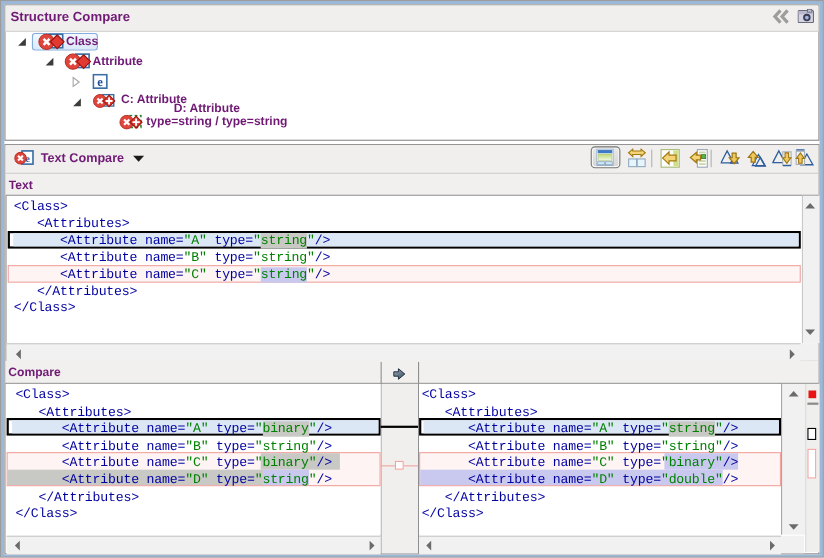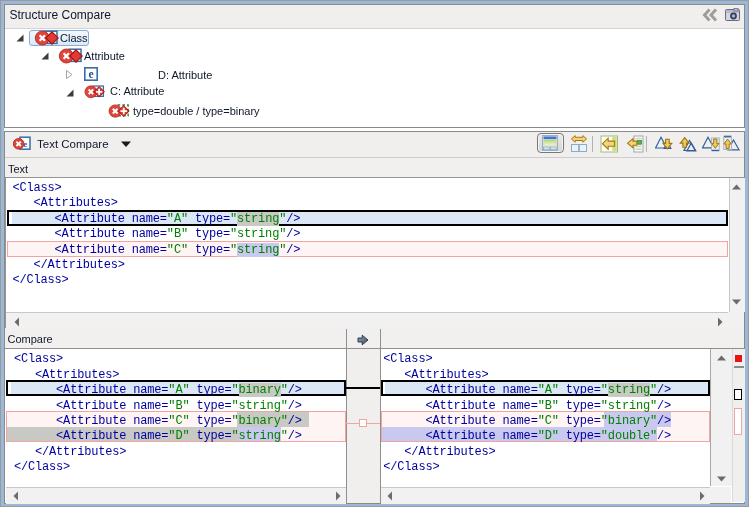--- a/index.html
+++ b/index.html
@@ -1,21 +1,21 @@
 <!DOCTYPE html>
 <html><head>
 <meta charset="utf-8">
 <style>
   html,body{margin:0;padding:0;}
   body{width:749px;height:507px;overflow:hidden;font-family:"Liberation Sans",sans-serif;}
   #root{position:absolute;left:0;top:0;width:749px;height:507px;background:#9b9b9b;}
   #blue{position:absolute;left:1px;top:1px;width:747px;height:505px;background:#9cb8d9;}
   #inner{position:absolute;left:4px;top:4px;width:741px;height:500px;background:#ffffff;}
   .abs{position:absolute;}
-  .lbl{font-size:11px;color:#0f172a;line-height:14px;}
+  .lbl{font-size:11px;color:#701a75;line-height:14px;font-weight:bold;}
   
   .code{font-family:"Liberation Mono",monospace;font-size:12px;letter-spacing:-0.185px;line-height:15.4px;white-space:pre;color:#0000a0;}
   .v{color:#008000;}
   .bgGray{background:#c8c8c4;}
   .bgLav{background:#c9c9f0;}
   
   .sb{background:#f1f1f1;}
 </style>
 </head>
 <body>
@@ -78,31 +78,31 @@
     <path d="M8.5 1.5 L8.5 8.5 L1.5 8.5 Z" fill="#3c3c3c"></path>
   </svg>
   <svg class="abs" style="left:82.5px;top:85px;transform:scale(0.85);transform-origin:0 0;" width="26" height="17" viewBox="0 0 26 17">
     <rect x="12" y="1.2" width="12" height="12.2" fill="#fdfdff" stroke="#3a6ea5" stroke-width="1.5"></rect>
     <circle cx="9.3" cy="8" r="7" fill="#e0453c" stroke="#b62a20" stroke-width="0.9"></circle>
     <path d="M6.6 5.3 L12 10.7 M12 5.3 L6.6 10.7" stroke="#ffffff" stroke-width="2.3"></path>
     <path d="M19 1.8 L25.2 8 L19 14.2 L12.8 8 Z" fill="#e23a32" stroke="#9a1510" stroke-width="1.1"></path>
     <path d="M19 4.3 L19 11.7 M15.3 8 L22.7 8" stroke="#ffffff" stroke-width="2"></path>
 
   </svg>
-  <div class="abs lbl" style="left:110px;top:68px;padding-left:48px;">D: Attribute</div>
+  <div class="abs lbl" style="left:110px;top:92px;padding-left:48px;">D: Attribute</div>
 
   <svg class="abs" style="left:106.5px;top:103.5px;transform:scale(0.88);transform-origin:0 0;" width="26" height="17" viewBox="0 0 26 17">
     <rect x="12" y="1.2" width="12" height="12.2" fill="#ffffff" stroke="#2c8033" stroke-width="1.6" stroke-dasharray="3 2.4"></rect>
     <circle cx="9.3" cy="8" r="7" fill="#e0453c" stroke="#b62a20" stroke-width="0.9"></circle>
     <path d="M6.6 5.3 L12 10.7 M12 5.3 L6.6 10.7" stroke="#ffffff" stroke-width="2.3"></path>
     <path d="M19 1.8 L25.2 8 L19 14.2 L12.8 8 Z" fill="#e23a32" stroke="#9a1510" stroke-width="1.1"></path>
     <path d="M19 4.3 L19 11.7 M15.3 8 L22.7 8" stroke="#ffffff" stroke-width="2"></path>
 
   </svg>
-  <div class="abs lbl" style="left:133px;top:103.6px;">type=double / type=binary</div>
+  <div class="abs lbl" style="left:133px;top:103.6px;">type=string / type=string</div>
 
   <div class="abs" style="left:4px;top:131px;width:739px;height:371px;border:1px solid #8a8a8a;background:#fff;"></div>
 
   <div class="abs" style="left:5px;top:132px;width:739px;height:25px;background:#f0efee;"></div>
 
   <svg class="abs" style="left:13px;top:136px;" width="18" height="15" viewBox="0 0 18 15">
     <rect x="7" y="1.2" width="10" height="12" fill="#fdfdff" stroke="#3a6ea5" stroke-width="1.5"></rect>
     <text x="12.2" y="11" font-size="9" font-weight="bold" fill="#2458a0" text-anchor="middle" font-family="Liberation Serif,serif">e</text>
     <circle cx="5.6" cy="7.8" r="5.3" fill="#dc443c" stroke="#b62a20" stroke-width="0.9"></circle>
     <path d="M3.4 5.6 L7.8 10 M7.8 5.6 L3.4 10" stroke="#ffffff" stroke-width="1.9"></path>

